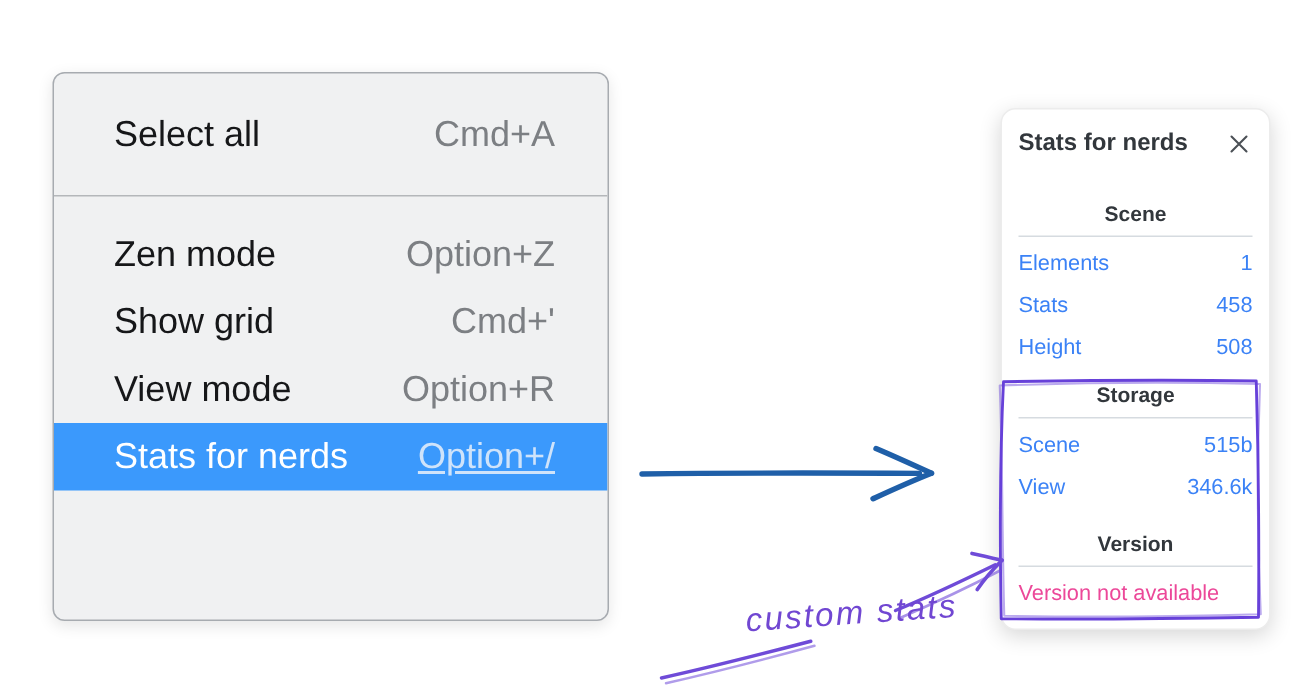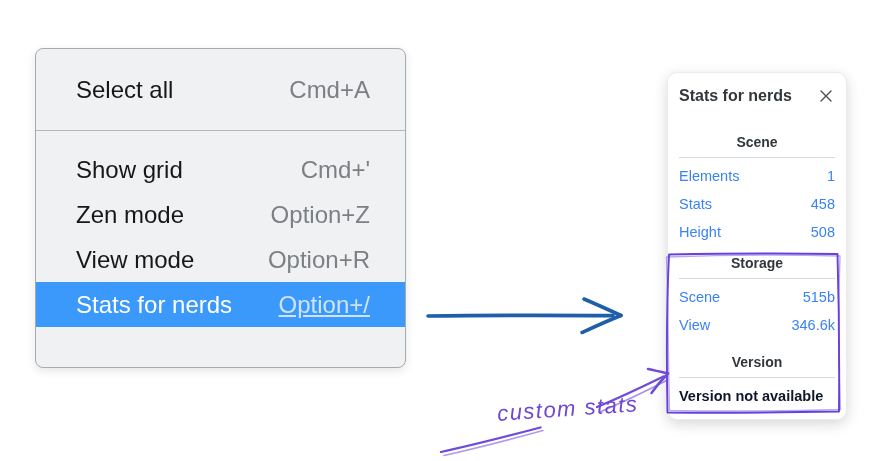--- a/index.html
+++ b/index.html
@@ -10,21 +10,21 @@
     width: 873px;
     height: 461px;
     background: #ffffff;
     overflow: hidden;
   }
 
   
   .menu {
     position: absolute;
     left: 35px; top: 48px;
-    width: 371px; height: 320px;
+    width: 371px; height: 366px;
     background: #f0f1f2;
     border: 1px solid #a7abb0;
     border-radius: 8px;
     box-shadow: 0 3px 10px rgba(0,0,0,0.10);
     overflow: hidden;
   }
   .menu-section-1 { padding: 18px 0; }
   .menu-section-2 { padding: 16px 0 19px; }
   .menu-divider {
     height: 1px;
@@ -102,23 +102,22 @@
     justify-content: space-between;
     height: 28px;
     font-size: 14.5px;
     color: #3b82f6;
   }
   .version-note {
     height: 28px;
     display: flex;
     align-items: center;
     font-size: 14.5px;
-    color: #0f172a;
+    color: #ec4899;
     white-space: nowrap;
-    font-weight: bold;
   }
 
   
   .overlay {
     position: absolute;
     left: 0; top: 0;
     width: 873px; height: 461px;
     pointer-events: none;
     z-index: 5;
   }
@@ -142,26 +141,26 @@
   <div class="menu">
     <div class="menu-section-1">
       <div class="menu-item">
         <span class="mi-label">Select all</span>
         <span class="mi-key">Cmd+A</span>
       </div>
     </div>
     <div class="menu-divider"></div>
     <div class="menu-section-2">
       <div class="menu-item">
+        <span class="mi-label">Zen mode</span>
+        <span class="mi-key">Option+Z</span>
+      </div>
+      <div class="menu-item">
         <span class="mi-label">Show grid</span>
         <span class="mi-key">Cmd+'</span>
-      </div>
-      <div class="menu-item">
-        <span class="mi-label">Zen mode</span>
-        <span class="mi-key">Option+Z</span>
       </div>
       <div class="menu-item">
         <span class="mi-label">View mode</span>
         <span class="mi-key">Option+R</span>
       </div>
       <div class="menu-item highlighted">
         <span class="mi-label">Stats for nerds</span>
         <span class="mi-key">Option+/</span>
       </div>
     </div>

